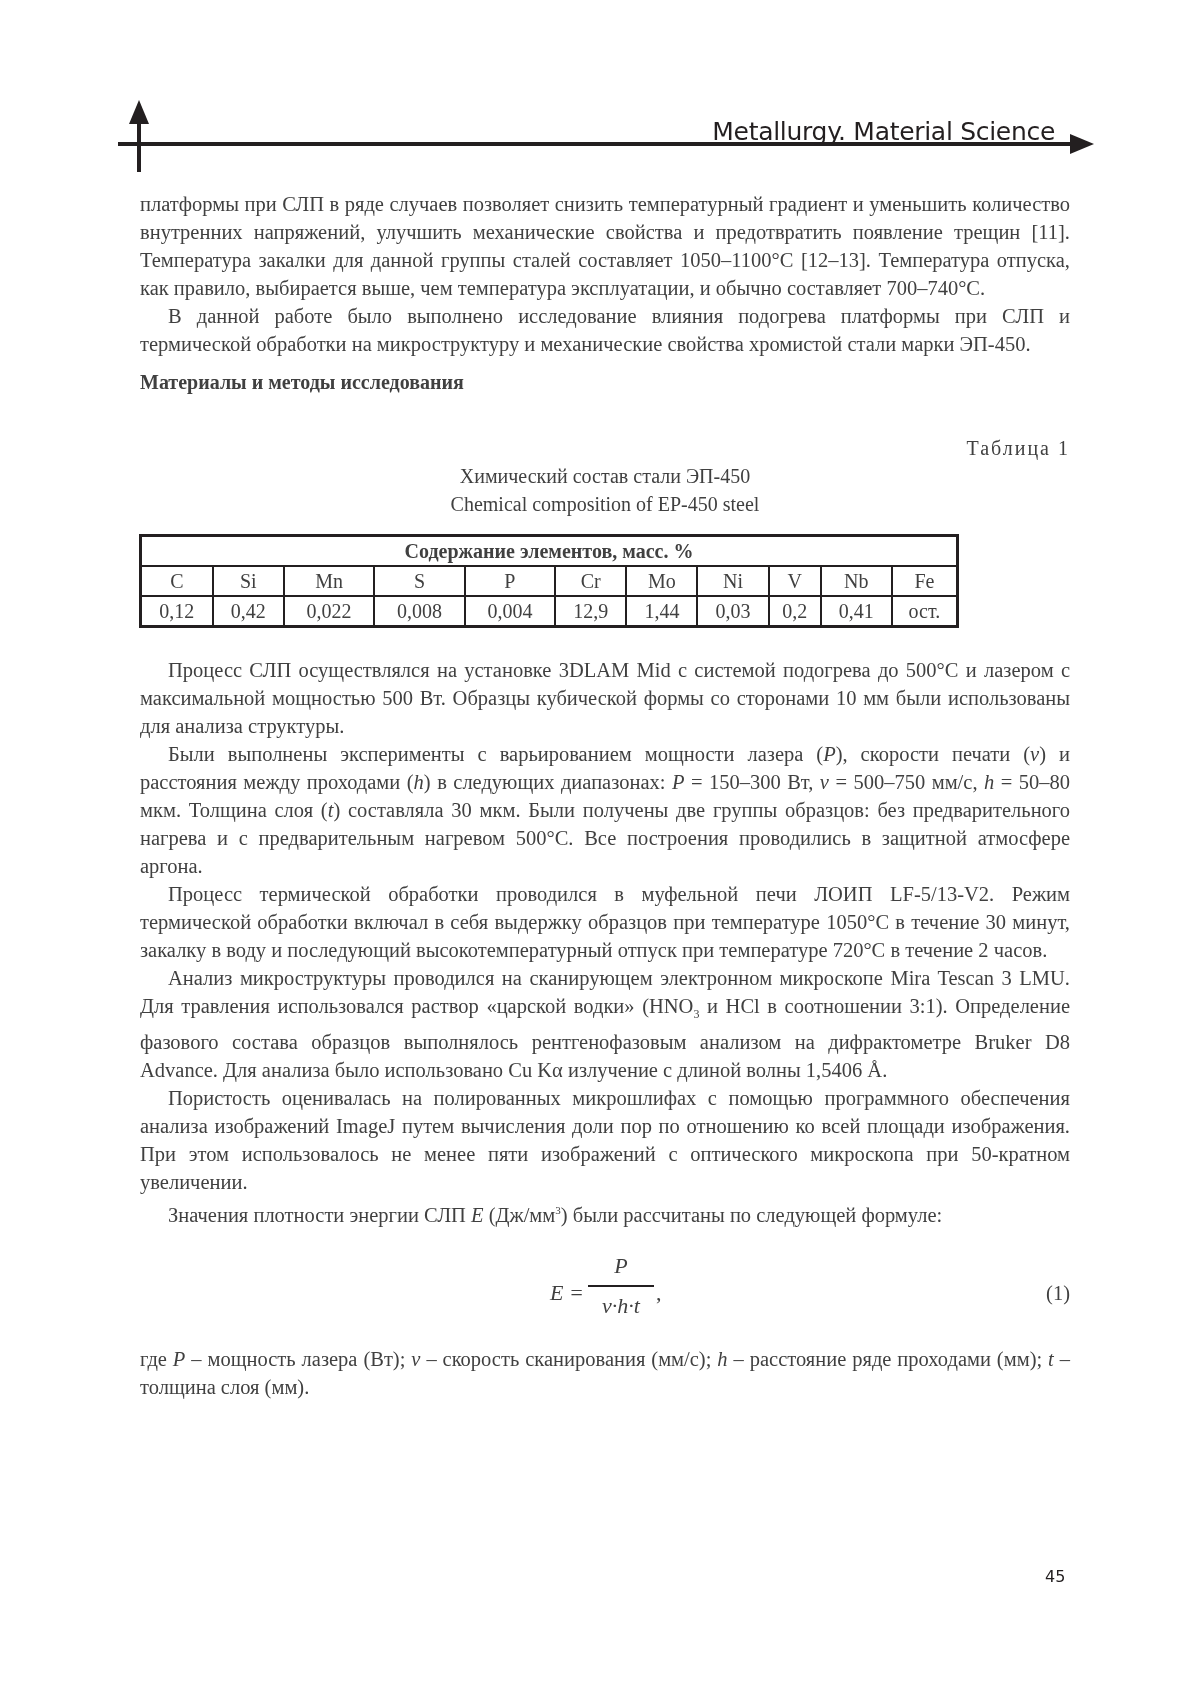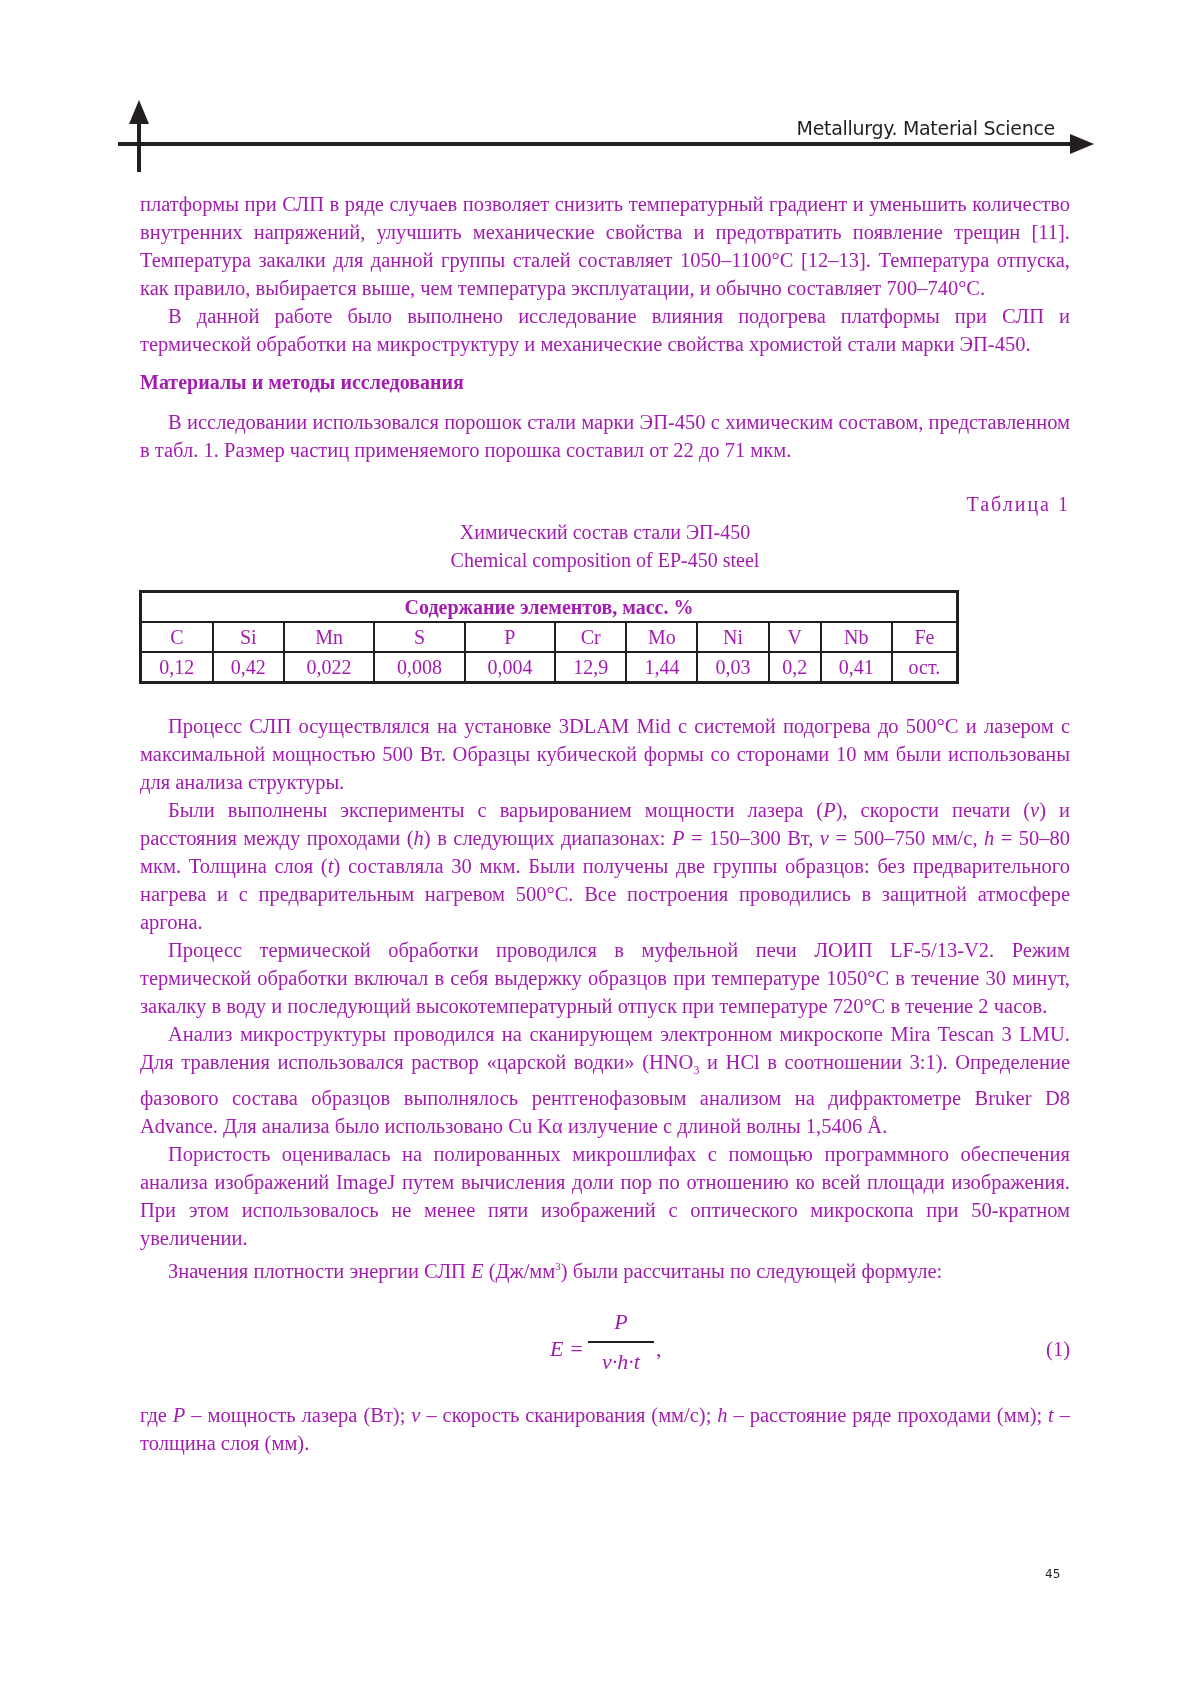--- a/index.html
+++ b/index.html
@@ -2,23 +2,23 @@
 <html><head>
 <meta charset="utf-8">
 <style>
   html, body { margin: 0; padding: 0; background: #ffffff; }
   body { width: 1200px; height: 1697px; position: relative; overflow: hidden; color: #231f20; }
   .header { position: absolute; left: 118px; top: 100px; width: 982px; height: 75px; }
   .header-line { position: absolute; left: 0; top: 42px; width: 955px; height: 4px; background: #231f20; }
   .header-arrow-right { position: absolute; left: 952px; top: 34px; width: 0; height: 0; border-top: 10px solid transparent; border-bottom: 10px solid transparent; border-left: 24px solid #231f20; }
   .header-vline { position: absolute; left: 19px; top: 12px; width: 4px; height: 60px; background: #231f20; }
   .header-arrow-up { position: absolute; left: 11px; top: 0px; width: 0; height: 0; border-left: 10px solid transparent; border-right: 10px solid transparent; border-bottom: 24px solid #231f20; }
-  .header-title { position: absolute; right: 45px; top: 17px; font-family: "DejaVu Sans", sans-serif; font-size: 19px; color: #231f20; letter-spacing: -0.3px; }
+  .header-title { position: absolute; right: 45px; top: 17px; font-family: "DejaVu Sans", sans-serif; font-size: 25px; color: #231f20; letter-spacing: -0.3px; }
 
-  .content { position: absolute; left: 140px; top: 190px; width: 930px; font-family: "Liberation Serif", serif; font-size: 20.5px; line-height: 28px; color: #a21caf; }
+  .content { position: absolute; left: 140px; top: 190px; width: 930px; font-family: "Liberation Serif", serif; font-size: 20.5px; line-height: 28px; color: #404040; }
   .content p { margin: 0; text-align: justify; }
   .indent { text-indent: 28px; }
   .section-title { text-align: center; font-weight: bold; margin: 10px 0 12px 0 !important; font-size: 20px; }
   .table-label { text-align: right !important; letter-spacing: 2px; font-size: 20px; }
   .table-title { text-align: center !important; font-weight: normal; font-size: 20px; }
   .spacer-a { height: 26px; }
 
   table.comp { width: 820px; border-collapse: collapse; margin: 16px 0 28px -1px; font-family: "Liberation Serif", serif; font-size: 20px; }
   table.comp td, table.comp th { border: 2px solid #231f20; text-align: center; height: 28px; padding: 0; font-weight: normal; }
   table.comp th.group { font-weight: bold; }
@@ -27,41 +27,40 @@
   .formula { position: relative; height: 92px; margin: 14px 0 10px 0; font-family: "Liberation Serif", serif; }
   .formula-body { position: absolute; left: 410px; top: 8px; font-style: italic; font-size: 22px; }
   .f-lhs { position: absolute; left: 0; top: 28px; white-space: nowrap; }
   .f-frac { position: absolute; left: 38px; top: 0; width: 66px; text-align: center; }
   .f-num { display: block; height: 30px; line-height: 30px; }
   .f-bar { display: block; height: 2px; background: #231f20; margin: 4px 0; }
   .f-den { display: block; height: 30px; line-height: 30px; }
   .f-comma { position: absolute; left: 106px; top: 28px; font-style: normal; }
   .f-num-label { position: absolute; right: 0; top: 36px; font-size: 20.5px; }
 
-  .page-number { position: absolute; left: 1045px; top: 1567px; font-family: "DejaVu Sans", sans-serif; font-size: 12px; color: #231f20; }
+  .page-number { position: absolute; left: 1045px; top: 1567px; font-family: "DejaVu Sans", sans-serif; font-size: 16px; color: #231f20; }
   i { font-style: italic; }
   sub { font-size: 12px; }
   sup { font-size: 11px; }
 </style>
 </head>
 <body>
 
 <div class="header">
   <div class="header-vline"></div>
   <div class="header-arrow-up"></div>
   <div class="header-line"></div>
   <div class="header-arrow-right"></div>
   <div class="header-title">Metallurgy. Material Science</div>
 </div>
 
 <div class="content">
   <p>платформы при СЛП в ряде случаев позволяет снизить температурный градиент и уменьшить количество внутренних напряжений, улучшить механические свойства и предотвратить появление трещин [11]. Температура закалки для данной группы сталей составляет 1050–1100°С [12–13]. Температура отпуска, как правило, выбирается выше, чем температура эксплуатации, и обычно составляет 700–740°С.</p>
   <p class="indent">В данной работе было выполнено исследование влияния подогрева платформы при СЛП и термической обработки на микроструктуру и механические свойства хромистой стали марки ЭП-450.</p>
   <p class="section-title">Материалы и методы исследования</p>
-  <p class="indent">В исследовании использовался порошок стали марки ЭП-450 с химическим составом, представленном в табл. 1. Размер частиц применяемого порошка составил от 22 до 71 мкм.</p>
 
   <div class="spacer-a"></div>
   <p class="table-label">Таблица 1</p>
   <p class="table-title">Химический состав стали ЭП-450</p>
   <p class="table-title">Chemical composition of EP-450 steel</p>
 
   <table class="comp">
     <tbody>
         <tr>
       <th class="group" colspan="11">Содержание элементов, масс. %</th>

